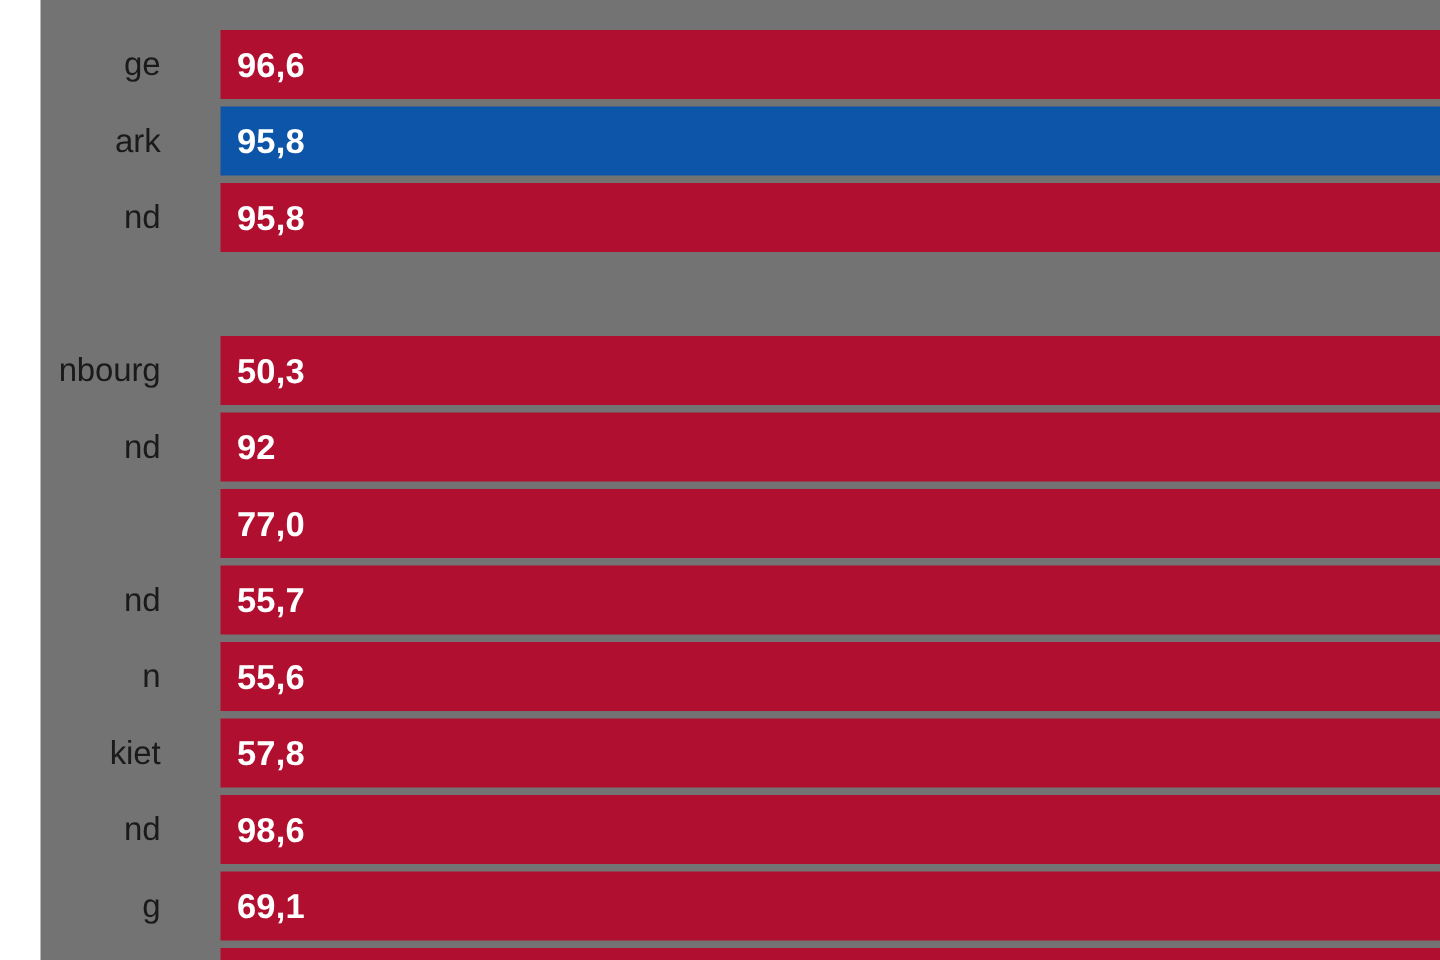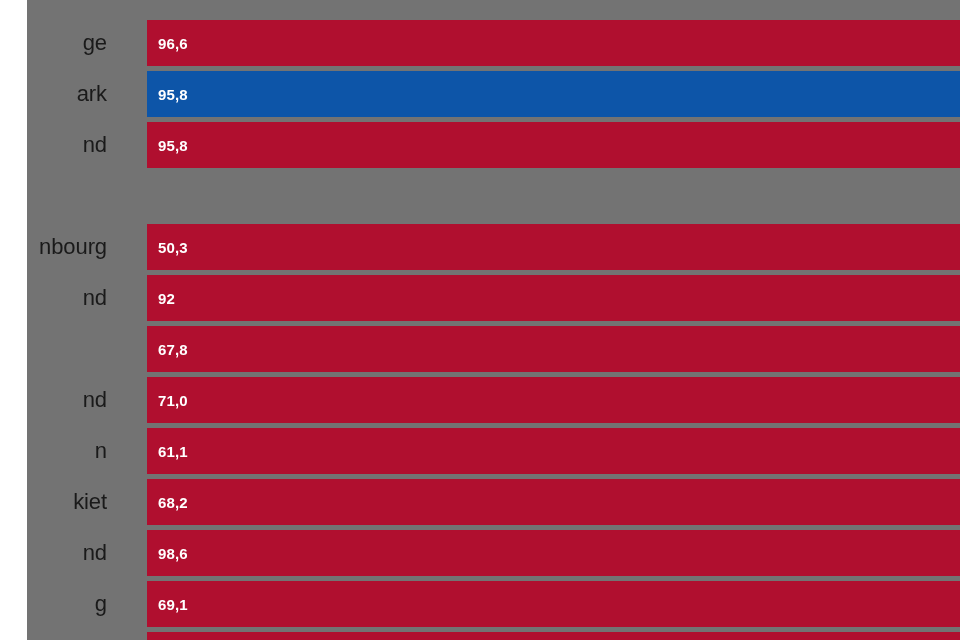--- a/index.html
+++ b/index.html
@@ -61,21 +61,21 @@
     background: #b00f2f;
     display: flex;
     align-items: center;
   }
   .row-bar.highlight {
     background: #0d55a8;
   }
 
   .bar-value {
     color: #ffffff;
-    font-size: 15px;
+    font-size: 23px;
     font-weight: 700;
     padding-left: 11px;
     letter-spacing: 0.1px;
     line-height: 1;
     white-space: nowrap;
   }
 
   
   .row-partial .row-bar {
     height: 46px;
@@ -112,39 +112,39 @@
     </div>
     <div class="chart-row" style="top: 275px;">
       <div class="row-label">nd</div>
       <div class="row-bar" style="width: 900px;">
         <span class="bar-value">92</span>
       </div>
     </div>
     <div class="chart-row" style="top: 326px;">
       <div class="row-label"></div>
       <div class="row-bar" style="width: 900px;">
-        <span class="bar-value">67,8</span>
+        <span class="bar-value">77,0</span>
       </div>
     </div>
     <div class="chart-row" style="top: 377px;">
       <div class="row-label">nd</div>
       <div class="row-bar" style="width: 900px;">
-        <span class="bar-value">71,0</span>
+        <span class="bar-value">55,7</span>
       </div>
     </div>
     <div class="chart-row" style="top: 428px;">
       <div class="row-label">n</div>
       <div class="row-bar" style="width: 900px;">
-        <span class="bar-value">61,1</span>
+        <span class="bar-value">55,6</span>
       </div>
     </div>
     <div class="chart-row" style="top: 479px;">
       <div class="row-label">kiet</div>
       <div class="row-bar" style="width: 900px;">
-        <span class="bar-value">68,2</span>
+        <span class="bar-value">57,8</span>
       </div>
     </div>
     <div class="chart-row" style="top: 530px;">
       <div class="row-label">nd</div>
       <div class="row-bar" style="width: 900px;">
         <span class="bar-value">98,6</span>
       </div>
     </div>
     <div class="chart-row" style="top: 581px;">
       <div class="row-label">g</div>

